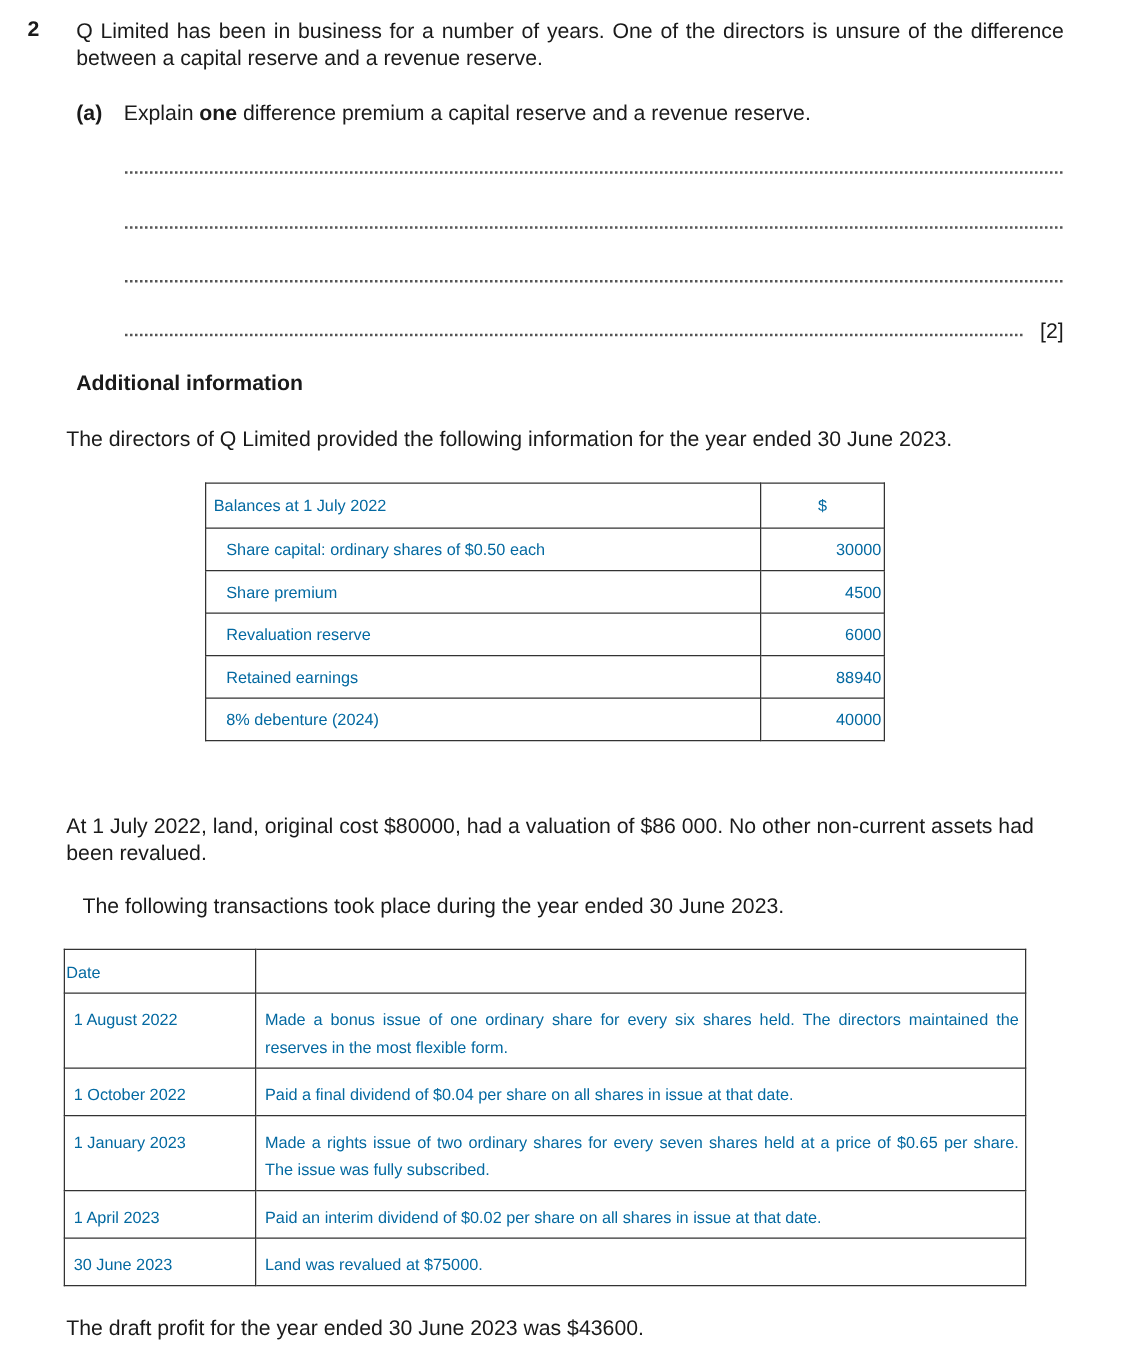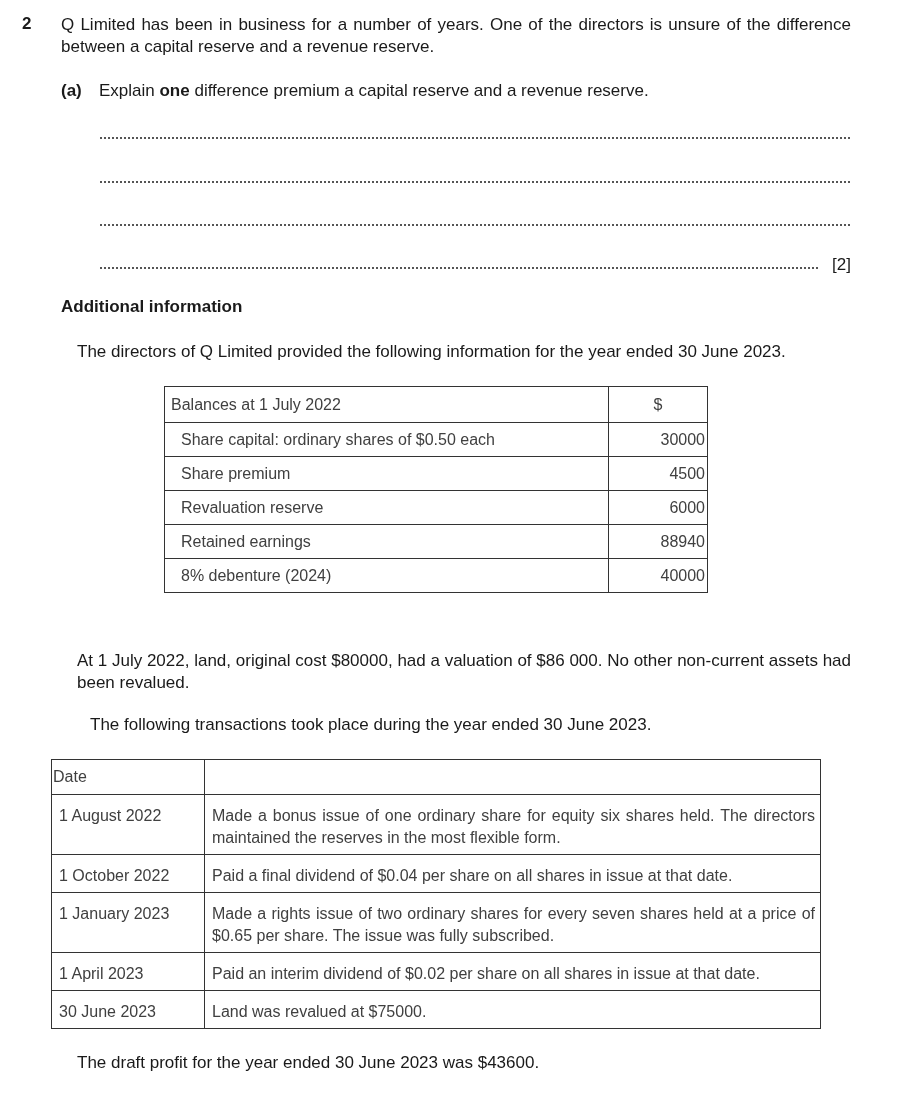--- a/index.html
+++ b/index.html
@@ -43,28 +43,28 @@
     .ans-line.short { width: 718px; }
     .marks {
       right: 48px; top: 255px;
       font-size: 17px;
     }
     .heading {
       left: 61px; top: 297px;
       font-weight: bold;
     }
     .para {
-      left: 77px;
+      left: 53px;
       line-height: 22px;
     }
     table {
       border-collapse: collapse;
       font-family: "Liberation Sans", sans-serif;
-      font-size: 16px;
-      color: #404040;
+      font-size: 13px;
+      color: #0369a1;
     }
     table td, table th {
       border: 1.5px solid #333;
       font-weight: normal;
     }
     .bal-table {
       left: 164px; top: 386px;
       width: 544px;
     }
     .bal-table td {
@@ -148,21 +148,21 @@
 <table class="abs tx-table">
   <thead>
     <tr>
       <th>Date</th>
       <th></th>
     </tr>
   </thead>
   <tbody>
     <tr>
       <td class="date">1 August 2022</td>
-      <td class="desc">Made a bonus issue of one ordinary share for equity six shares held. The directors maintained the reserves in the most flexible form.</td>
+      <td class="desc">Made a bonus issue of one ordinary share for every six shares held. The directors maintained the reserves in the most flexible form.</td>
     </tr>
     <tr>
       <td class="date">1 October 2022</td>
       <td class="desc">Paid a final dividend of $0.04 per share on all shares in issue at that date.</td>
     </tr>
     <tr>
       <td class="date">1 January 2023</td>
       <td class="desc">Made a rights issue of two ordinary shares for every seven shares held at a price of $0.65 per share. The issue was fully subscribed.</td>
     </tr>
     <tr>

